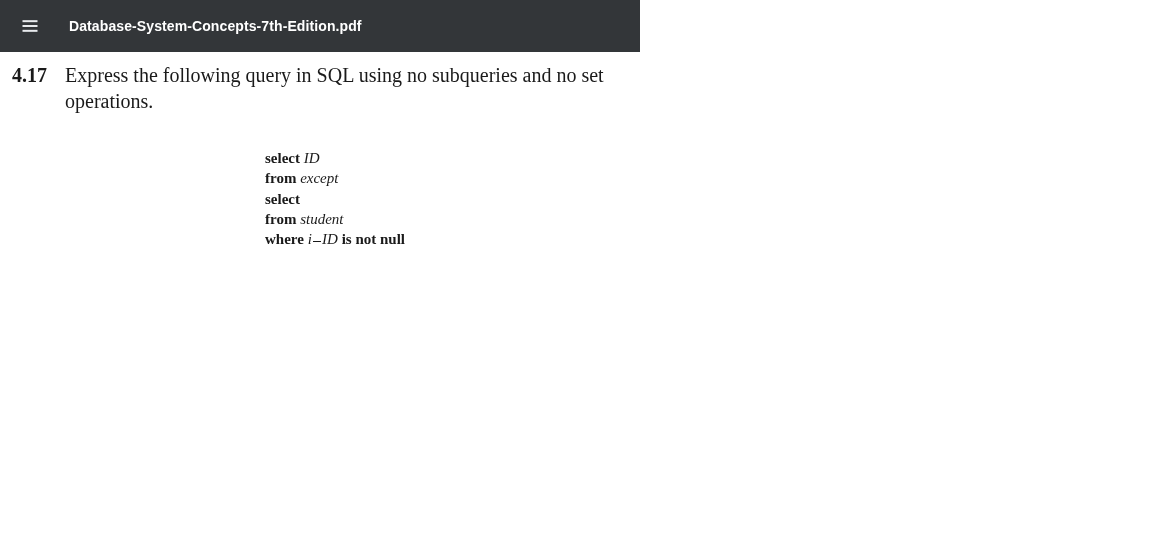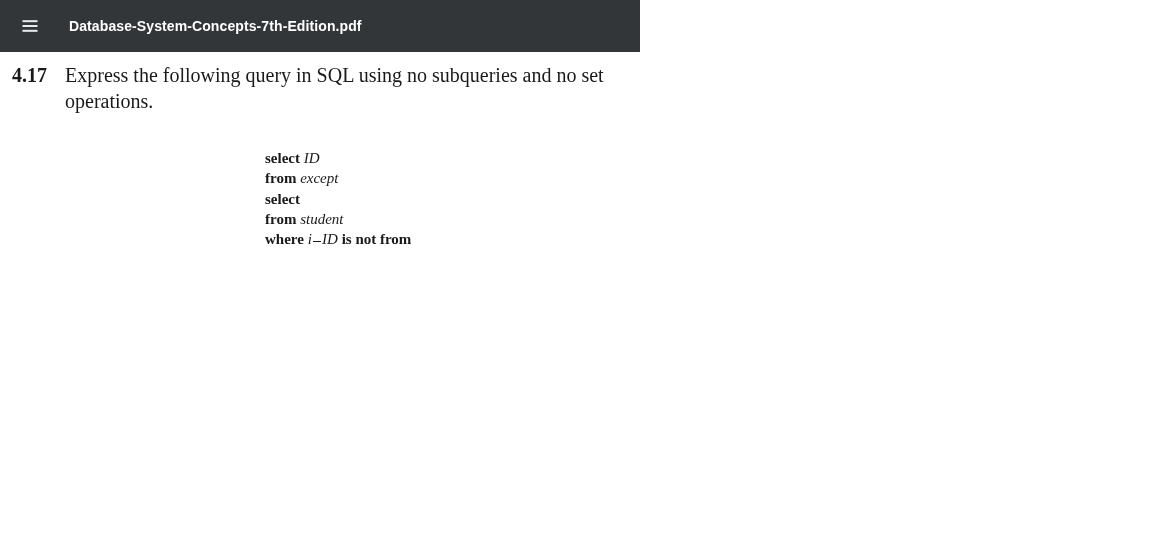--- a/index.html
+++ b/index.html
@@ -126,18 +126,18 @@
         <div class="problem-num">4.17</div>
         <div class="problem-text">Express the following query in SQL using no subqueries and no set operations.</div>
       </div>
     </div>
 
     <div class="code-block">
       <div class="code-line"><span class="kw">select</span> <span class="id">ID</span></div>
       <div class="code-line"><span class="kw">from</span> <span class="id">except</span></div>
       <div class="code-line"><span class="kw">select</span></div>
       <div class="code-line"><span class="kw">from</span> <span class="id">student</span></div>
-      <div class="code-line"><span class="kw">where</span> <span class="id"><span>i</span><span class="ubar"></span><span>ID</span></span> <span class="kw">is not from</span></div>
+      <div class="code-line"><span class="kw">where</span> <span class="id"><span>i</span><span class="ubar"></span><span>ID</span></span> <span class="kw">is not null</span></div>
     </div>
 
   </div>
 
 </div>
 
 </body></html>

